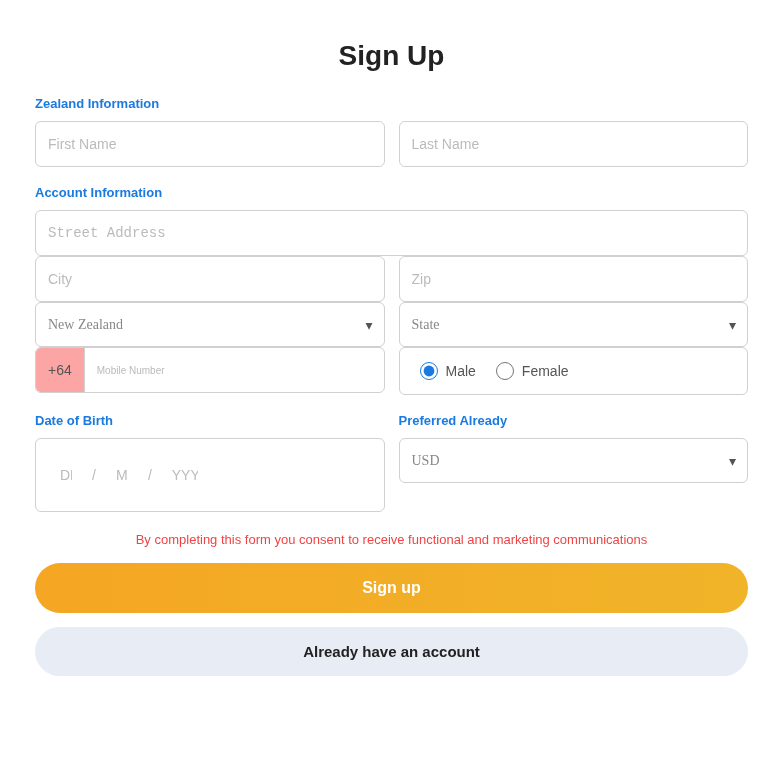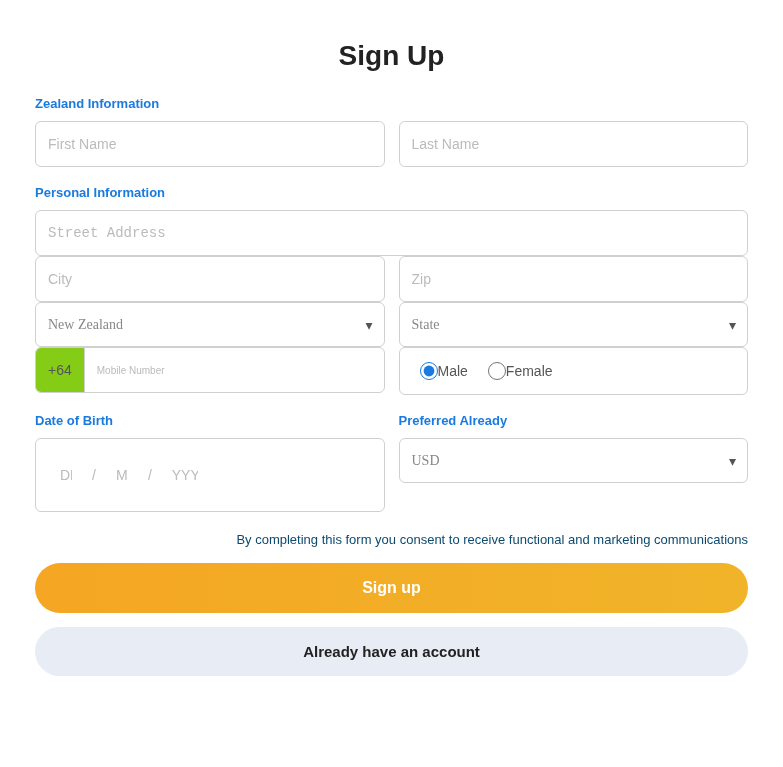--- a/index.html
+++ b/index.html
@@ -108,21 +108,21 @@
       border: 1px solid #d0d0d0;
       border-radius: 6px;
       overflow: hidden;
     }
 
     .phone-code {
       padding: 14px 12px;
       color: #555;
       font-size: 14px;
       border-right: 1px solid #d0d0d0;
-      background: #84cc16;
+      background: #fca5a5;
       white-space: nowrap;
     }
 
     .phone-field input {
       border: none;
       outline: none;
       padding: 14px 12px;
       font-size: 10px;
       color: #bbb;
       flex: 1;
@@ -133,20 +133,21 @@
       align-items: center;
       gap: 20px;
       border: 1px solid #d0d0d0;
       border-radius: 6px;
       padding: 14px 20px;
     }
 
     .radio-option {
       display: flex;
       align-items: center;
+      gap: 8px;
       font-size: 14px;
       color: #555;
       cursor: pointer;
     }
 
     .radio-option input[type="radio"] {
       accent-color: #1a7ae0;
       width: 18px;
       height: 18px;
       cursor: pointer;
@@ -178,23 +179,23 @@
     .dob-separator {
       color: #bbb;
       font-size: 14px;
     }
 
     .section-block {
       margin-bottom: 18px;
     }
 
     .consent-text {
-      text-align: right;
+      text-align: center;
       font-size: 13px;
-      color: #0c4a6e;
+      color: #ef4444;
       margin-top: 20px;
       margin-bottom: 16px;
     }
 
     .signup-button {
       display: block;
       width: 100%;
       padding: 16px;
       background: linear-gradient(to right, #f5a623, #f0b429);
       color: #fff;
@@ -233,21 +234,21 @@
       <div class="form-field">
         <input type="text" placeholder="First Name" style="">
       </div>
       <div class="form-field">
         <input type="text" placeholder="Last Name" style="">
       </div>
     </div>
   </div>
 
   <div class="section-block">
-    <div class="section-label">Personal Information</div>
+    <div class="section-label">Account Information</div>
 
     <div class="form-row">
       <div class="form-field full-width">
         <input type="text" style="width: 100%; font-family: Liberation Mono, monospace;" placeholder="Street Address">
       </div>
     </div>
 
     <div class="form-row">
       <div class="form-field">
         <input type="text" placeholder="City" style="">

